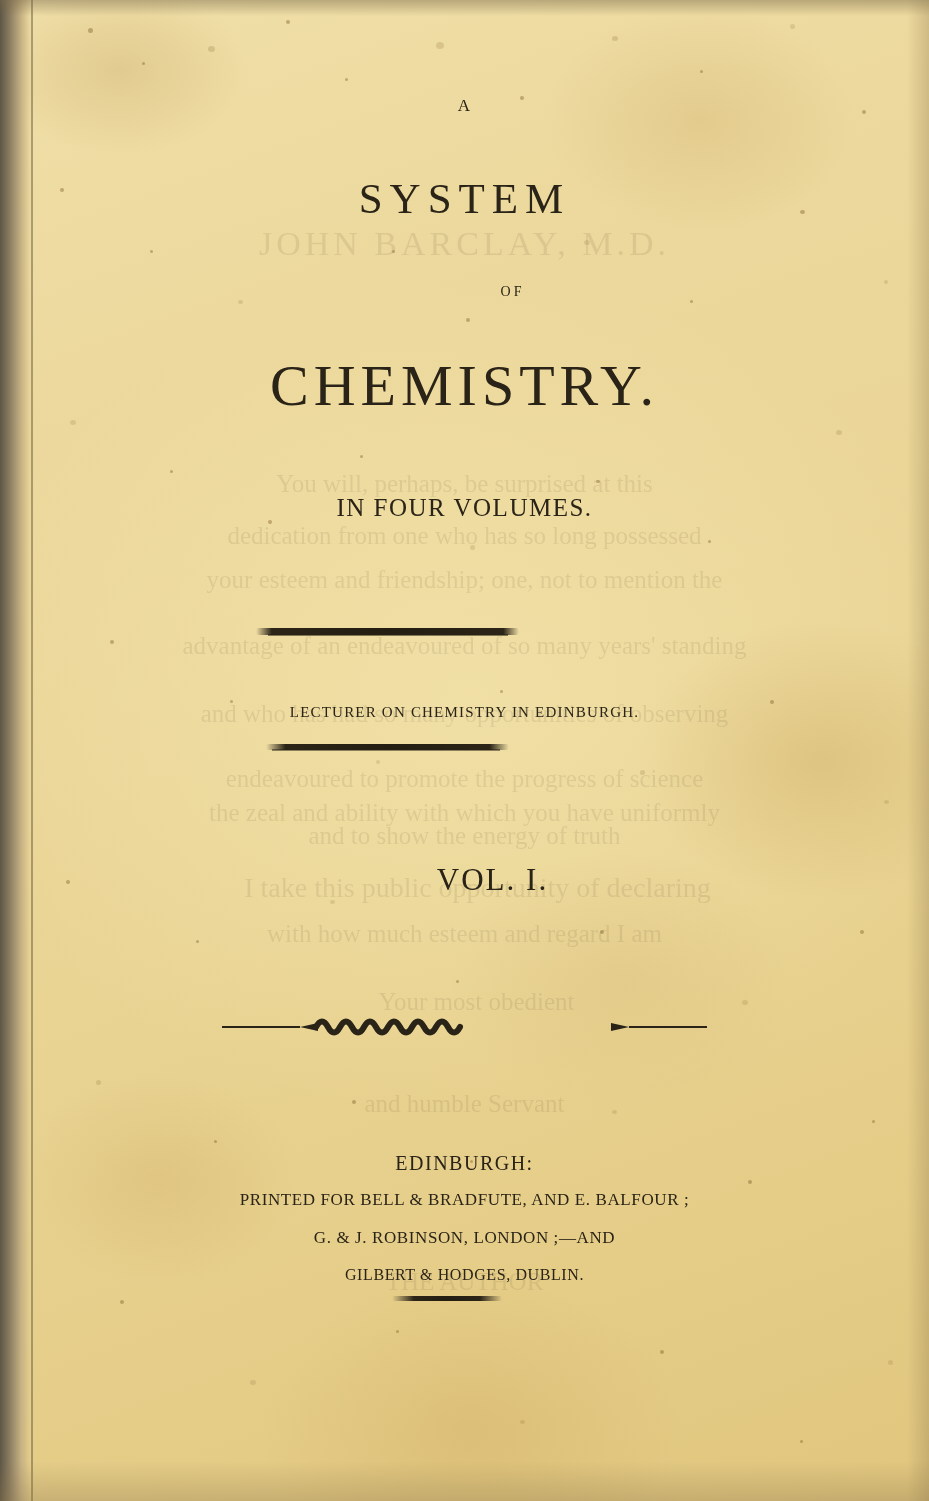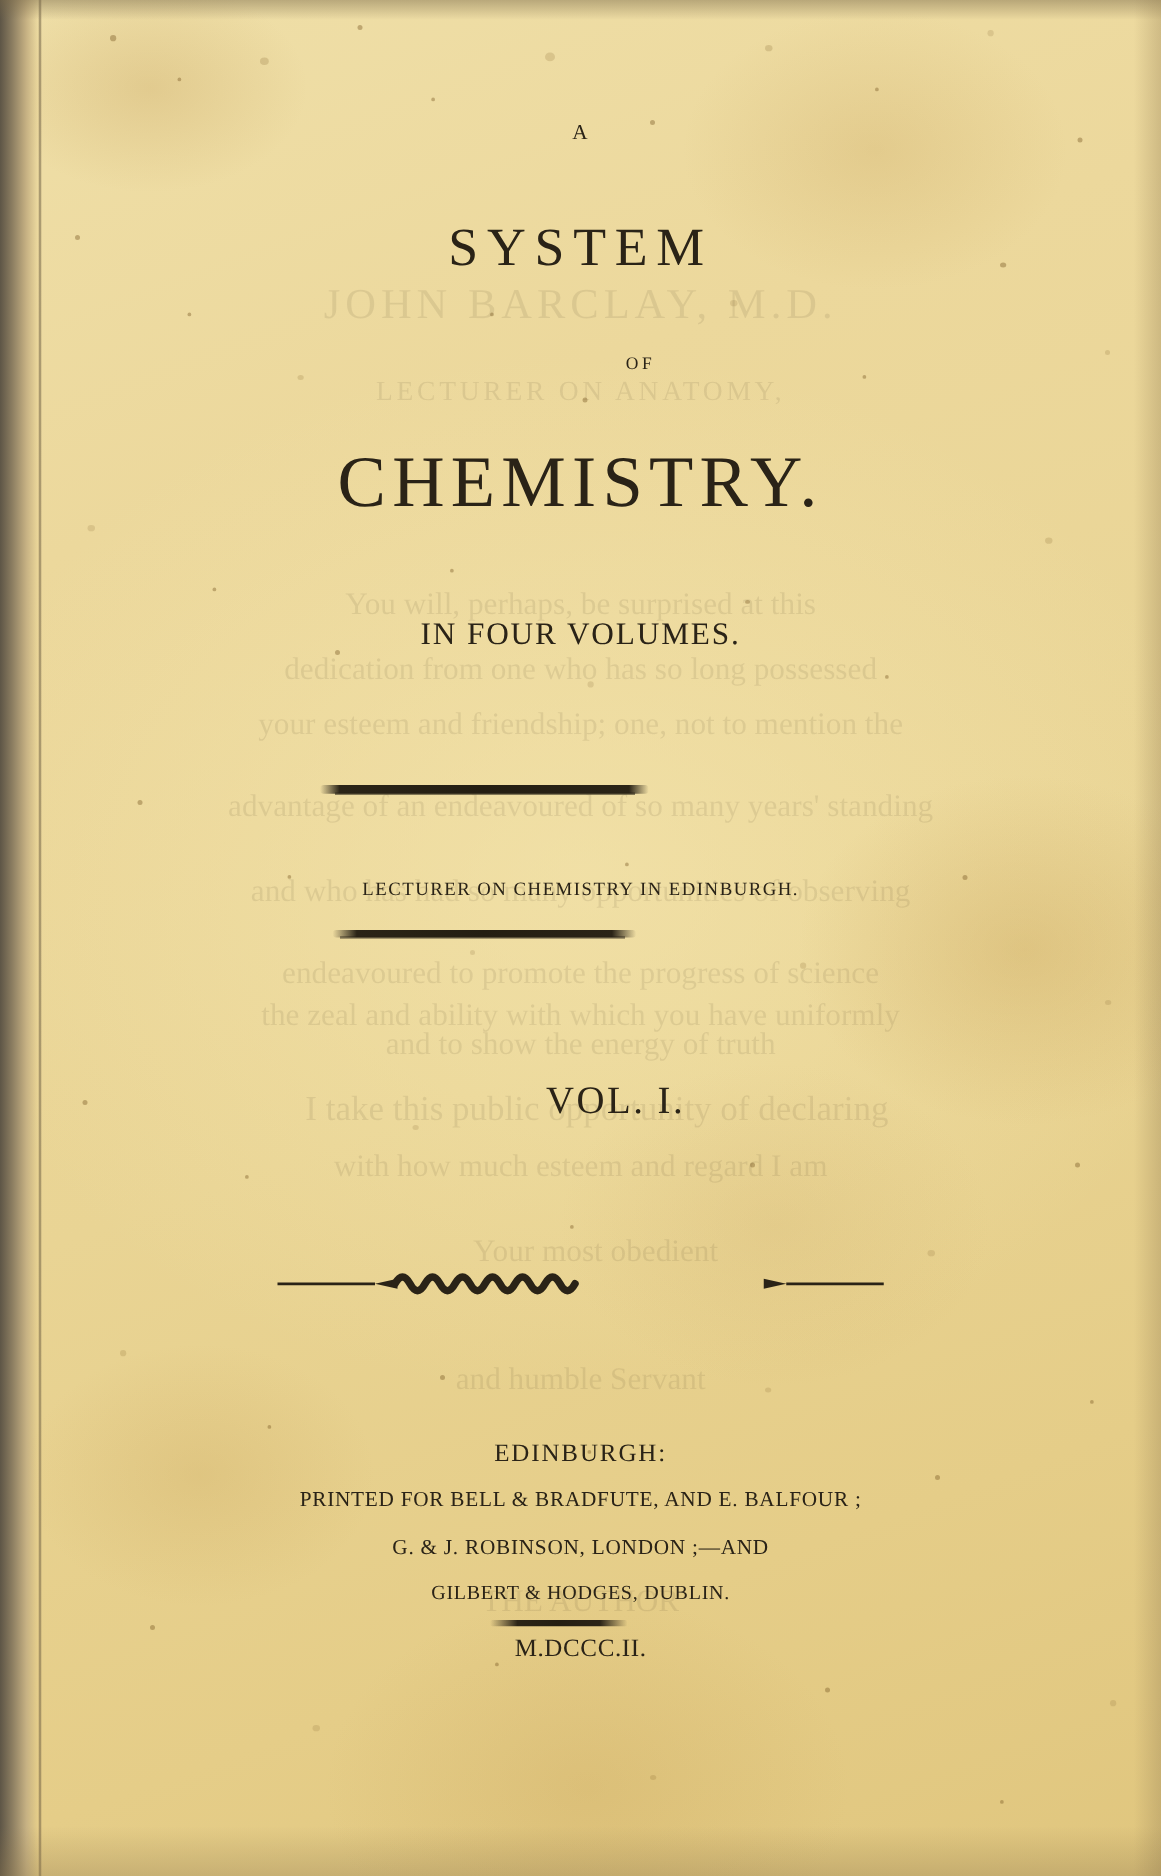--- a/index.html
+++ b/index.html
@@ -216,21 +216,20 @@
 <div class="page">
 
   <div class="binding"></div>
   <div class="binding-line"></div>
   <div class="top-edge"></div>
   <div class="right-edge"></div>
   <div class="bottom-edge"></div>
 
   <div class="ghost">
     <div style="top:225px;font-size:34px;letter-spacing:4px;">JOHN BARCLAY, M.D.</div>
-    <div style="top:300px;font-size:22px;letter-spacing:3px;">LECTURER ON ANATOMY,</div>
     <div style="top:470px;font-size:25px;">You will, perhaps, be surprised at this</div>
     <div style="top:522px;font-size:25px;">dedication from one who has so long possessed</div>
     <div style="top:566px;font-size:25px;">your esteem and friendship; one, not to mention the</div>
     <div style="top:632px;font-size:25px;">advantage of an endeavoured of so many years' standing</div>
     <div style="top:700px;font-size:25px;">and who has had so many opportunities of observing</div>
     <div style="top:755px;font-size:25px;margin-top:44px;">the zeal and ability with which you have uniformly</div>
     <div style="top:765px;font-size:25px;">endeavoured to promote the progress of science</div>
     <div style="top:822px;font-size:25px;">and to show the energy of truth</div>
     <div style="top:872px;font-size:28px;padding-left:13px;">I take this public opportunity of declaring</div>
     <div style="top:920px;font-size:25px;">with how much esteem and regard I am</div>
@@ -265,21 +264,20 @@
       </svg>
     </div>
 
     <div class="ln t-city">EDINBURGH:</div>
     <div class="ln t-imp1">PRINTED FOR BELL &amp; BRADFUTE, AND E. BALFOUR ;</div>
     <div class="ln t-imp2">G. &amp; J. ROBINSON, LONDON ;—AND</div>
     <div class="ln t-imp3">GILBERT &amp; HODGES, DUBLIN.</div>
 
     <div class="rule-c"></div>
 
-    <div class="ln t-year">M.DCCC.II.</div>
   </div>
 
   <div class="speckles">
     <div class="sp" style="left:88px;top:28px;width:5px;height:5px;"></div>
     <div class="sp" style="left:142px;top:62px;width:3px;height:3px;"></div>
     <div class="sp" style="left:208px;top:46px;width:7px;height:6px;opacity:.5;"></div>
     <div class="sp" style="left:286px;top:20px;width:4px;height:4px;"></div>
     <div class="sp" style="left:345px;top:78px;width:3px;height:3px;"></div>
     <div class="sp" style="left:436px;top:42px;width:8px;height:7px;opacity:.45;"></div>
     <div class="sp" style="left:520px;top:96px;width:4px;height:4px;"></div>

